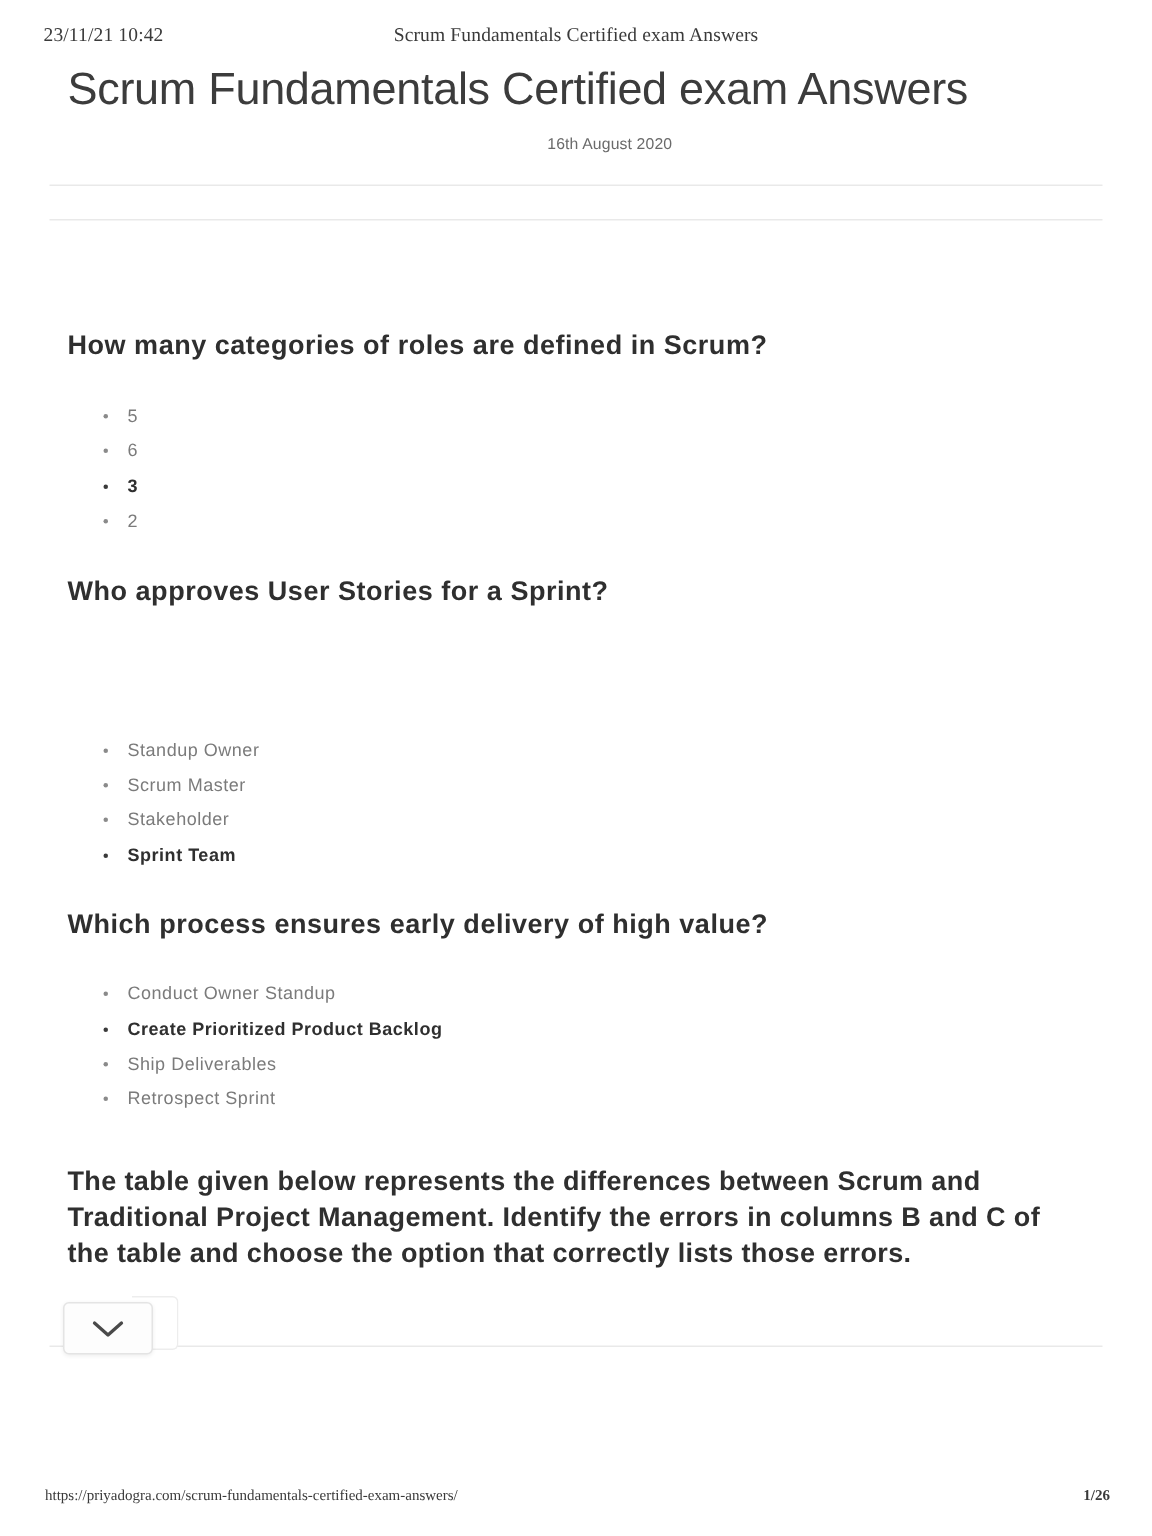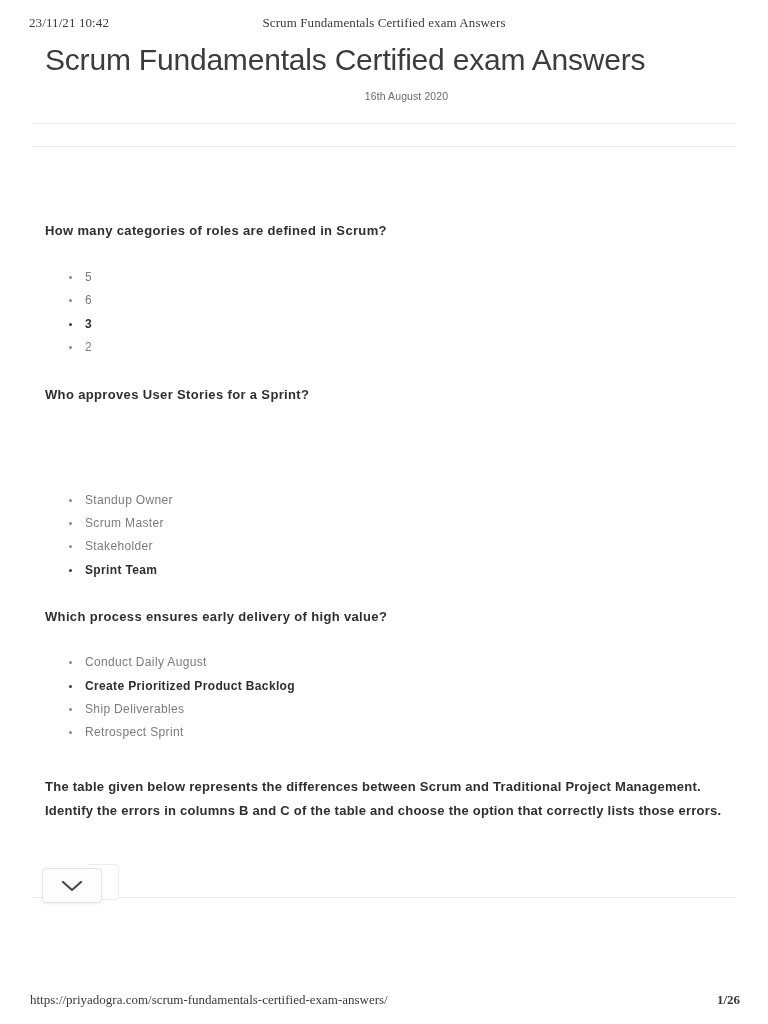--- a/index.html
+++ b/index.html
@@ -42,21 +42,21 @@
   }
 
   
   .print-footer {
     position: absolute;
     bottom: 18px;
     left: 0;
     width: 768px;
     height: 14px;
     font-family: "Liberation Serif", serif;
-    font-size: 13px;
+    font-size: 10px;
     color: #3a3a3a;
   }
   .print-footer .pf-url {
     position: absolute;
     left: 30px;
     top: 0;
   }
   .print-footer .pf-page {
     position: absolute;
     right: 28px;
@@ -100,21 +100,21 @@
   .rule-1 { margin-top: 21px; }
   .rule-2 { margin-top: 22px; }
 
   
   .content {
     padding-left: 45px;
     padding-right: 45px;
   }
   .q-block { }
   .q-text {
-    font-size: 13px;
+    font-size: 18px;
     font-weight: bold;
     line-height: 23px;
     color: #2f2f2f;
     letter-spacing: 0.35px;
     margin: 0;
   }
   .q-text.para {
     letter-spacing: 0.25px;
     line-height: 24px;
   }
@@ -243,21 +243,21 @@
         <li class="opt-item correct">Sprint Team</li>
       </ul>
     </div>
 
     <div class="gap-q2-q3"></div>
 
     <div class="q-block">
       <p class="q-text">Which process ensures early delivery of high value?</p>
       <div class="gap-q3-opts"></div>
       <ul class="opt-list">
-        <li class="opt-item">Conduct Daily August</li>
+        <li class="opt-item">Conduct Owner Standup</li>
         <li class="opt-item correct">Create Prioritized Product Backlog</li>
         <li class="opt-item">Ship Deliverables</li>
         <li class="opt-item">Retrospect Sprint</li>
       </ul>
     </div>
 
     <div class="gap-q3-q4"></div>
 
     <div class="q-block">
       <p class="q-text para">The table given below represents the differences between Scrum and Traditional Project Management. Identify the errors in columns B and C of the table and choose the option that correctly lists those errors.</p>

